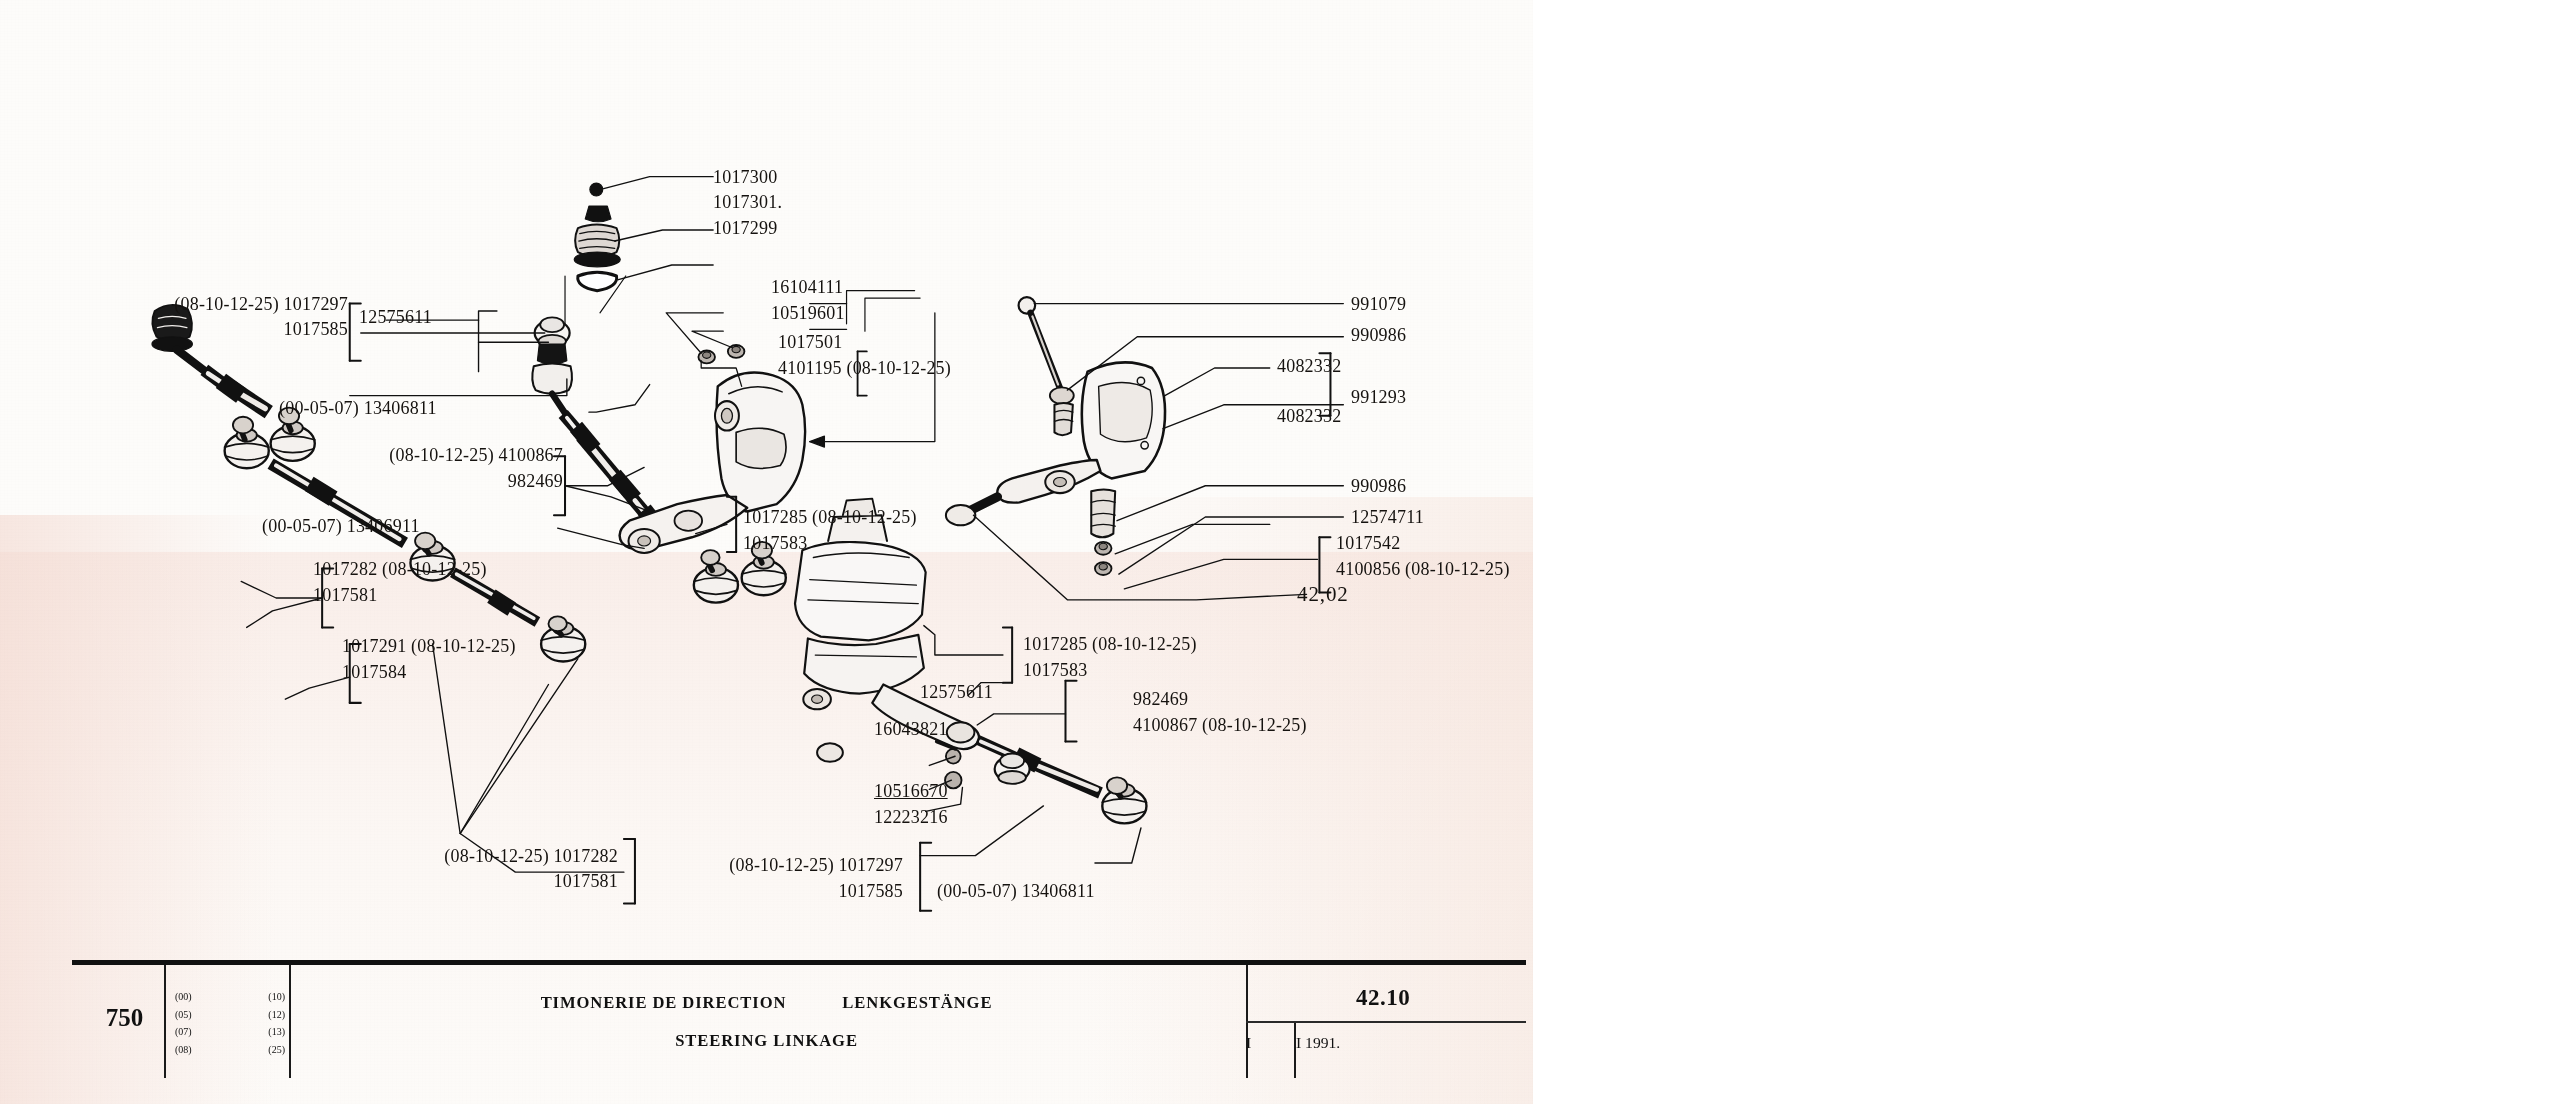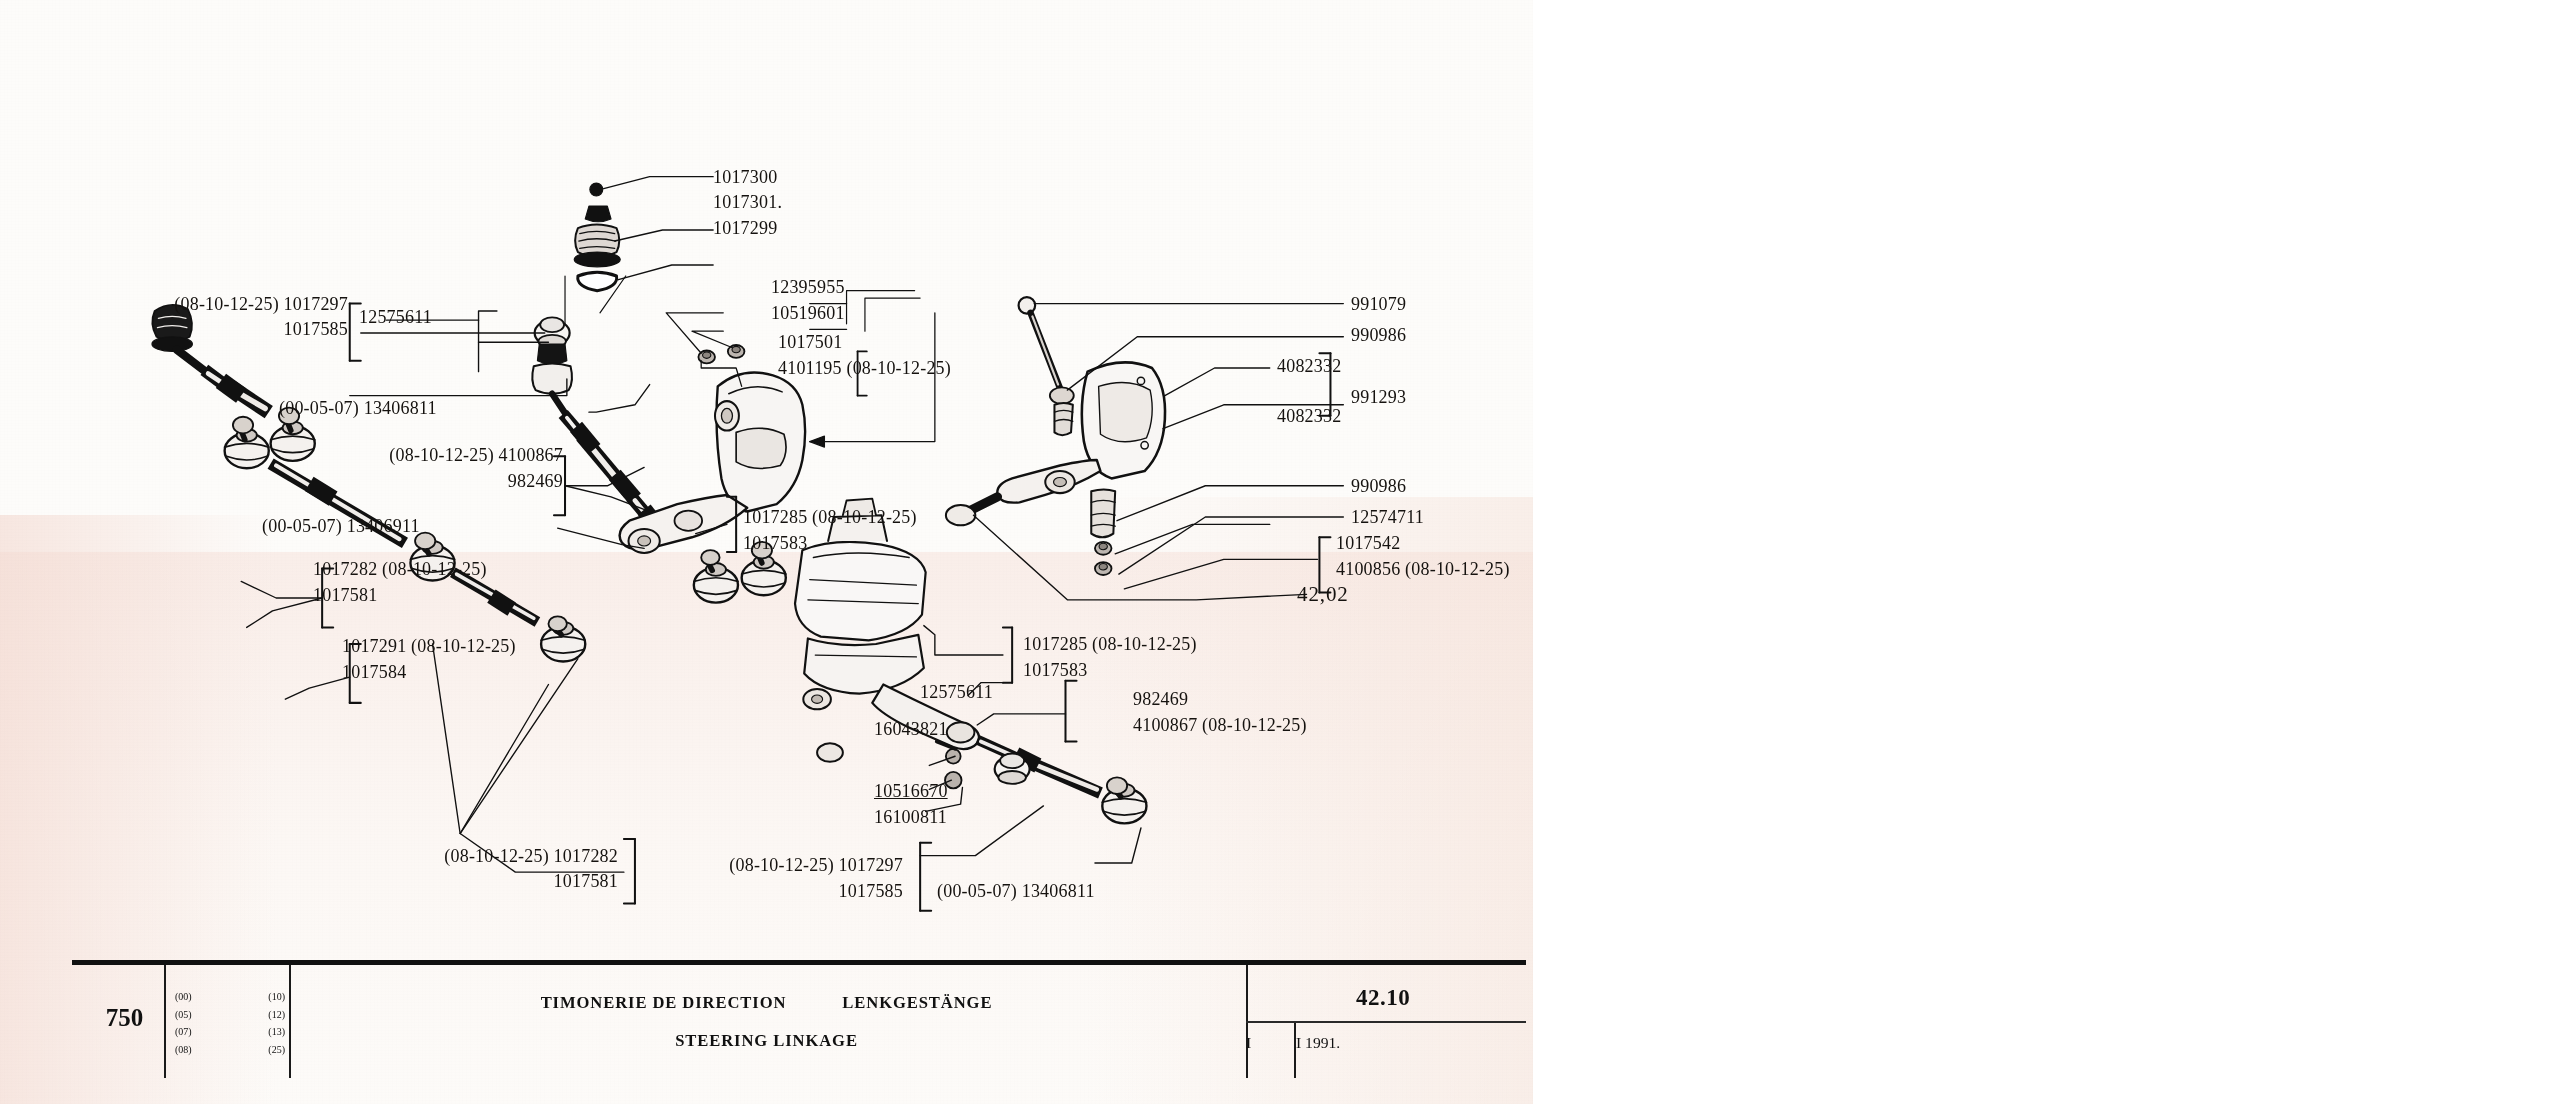--- a/index.html
+++ b/index.html
@@ -331,21 +331,21 @@
     <div class="lbl" style="left:279px;top:397px;">(00-05-07) 13406811</div>
     <div class="lbl r" style="left:0px;top:444px;width:563px;">(08-10-12-25) 4100867</div>
     <div class="lbl r" style="left:0px;top:470px;width:563px;">982469</div>
     <div class="lbl" style="left:262px;top:515px;">(00-05-07) 13406911</div>
 
     <div class="lbl" style="left:313px;top:558px;">1017282 (08-10-12-25)</div>
     <div class="lbl" style="left:313px;top:584px;">1017581</div>
     <div class="lbl" style="left:342px;top:635px;">1017291 (08-10-12-25)</div>
     <div class="lbl" style="left:342px;top:661px;">1017584</div>
 
-    <div class="lbl" style="left:771px;top:276px;">12395955</div>
+    <div class="lbl" style="left:771px;top:276px;">16104111</div>
     <div class="lbl" style="left:771px;top:302px;">10519601</div>
     <div class="lbl" style="left:778px;top:331px;">1017501</div>
     <div class="lbl" style="left:778px;top:357px;">4101195 (08-10-12-25)</div>
     <div class="lbl" style="left:743px;top:506px;">1017285 (08-10-12-25)</div>
     <div class="lbl" style="left:743px;top:532px;">1017583</div>
 
     <div class="lbl" style="left:1351px;top:293px;">991079</div>
     <div class="lbl" style="left:1351px;top:324px;">990986</div>
     <div class="lbl" style="left:1277px;top:355px;">4082332</div>
     <div class="lbl" style="left:1351px;top:386px;">991293</div>
@@ -357,21 +357,21 @@
     <div class="lbl big" style="left:1297px;top:583px;">42,02</div>
 
     <div class="lbl" style="left:1023px;top:633px;">1017285 (08-10-12-25)</div>
     <div class="lbl" style="left:1023px;top:659px;">1017583</div>
     <div class="lbl" style="left:920px;top:681px;">12575611</div>
     <div class="lbl" style="left:1133px;top:688px;">982469</div>
     <div class="lbl" style="left:1133px;top:714px;">4100867 (08-10-12-25)</div>
 
     <div class="lbl" style="left:874px;top:718px;">16043821</div>
     <div class="lbl" style="left:874px;top:780px;text-decoration:underline;">10516670</div>
-    <div class="lbl" style="left:874px;top:806px;">16100811</div>
+    <div class="lbl" style="left:874px;top:806px;">12223216</div>
 
     <div class="lbl r" style="left:0px;top:845px;width:618px;">(08-10-12-25) 1017282</div>
     <div class="lbl r" style="left:0px;top:870px;width:618px;">1017581</div>
 
     <div class="lbl r" style="left:515px;top:854px;width:388px;">(08-10-12-25) 1017297</div>
     <div class="lbl r" style="left:515px;top:880px;width:388px;">1017585</div>
     <div class="lbl" style="left:937px;top:880px;">(00-05-07) 13406811</div>
 
     <div class="tb">
       <div class="topline"></div>

